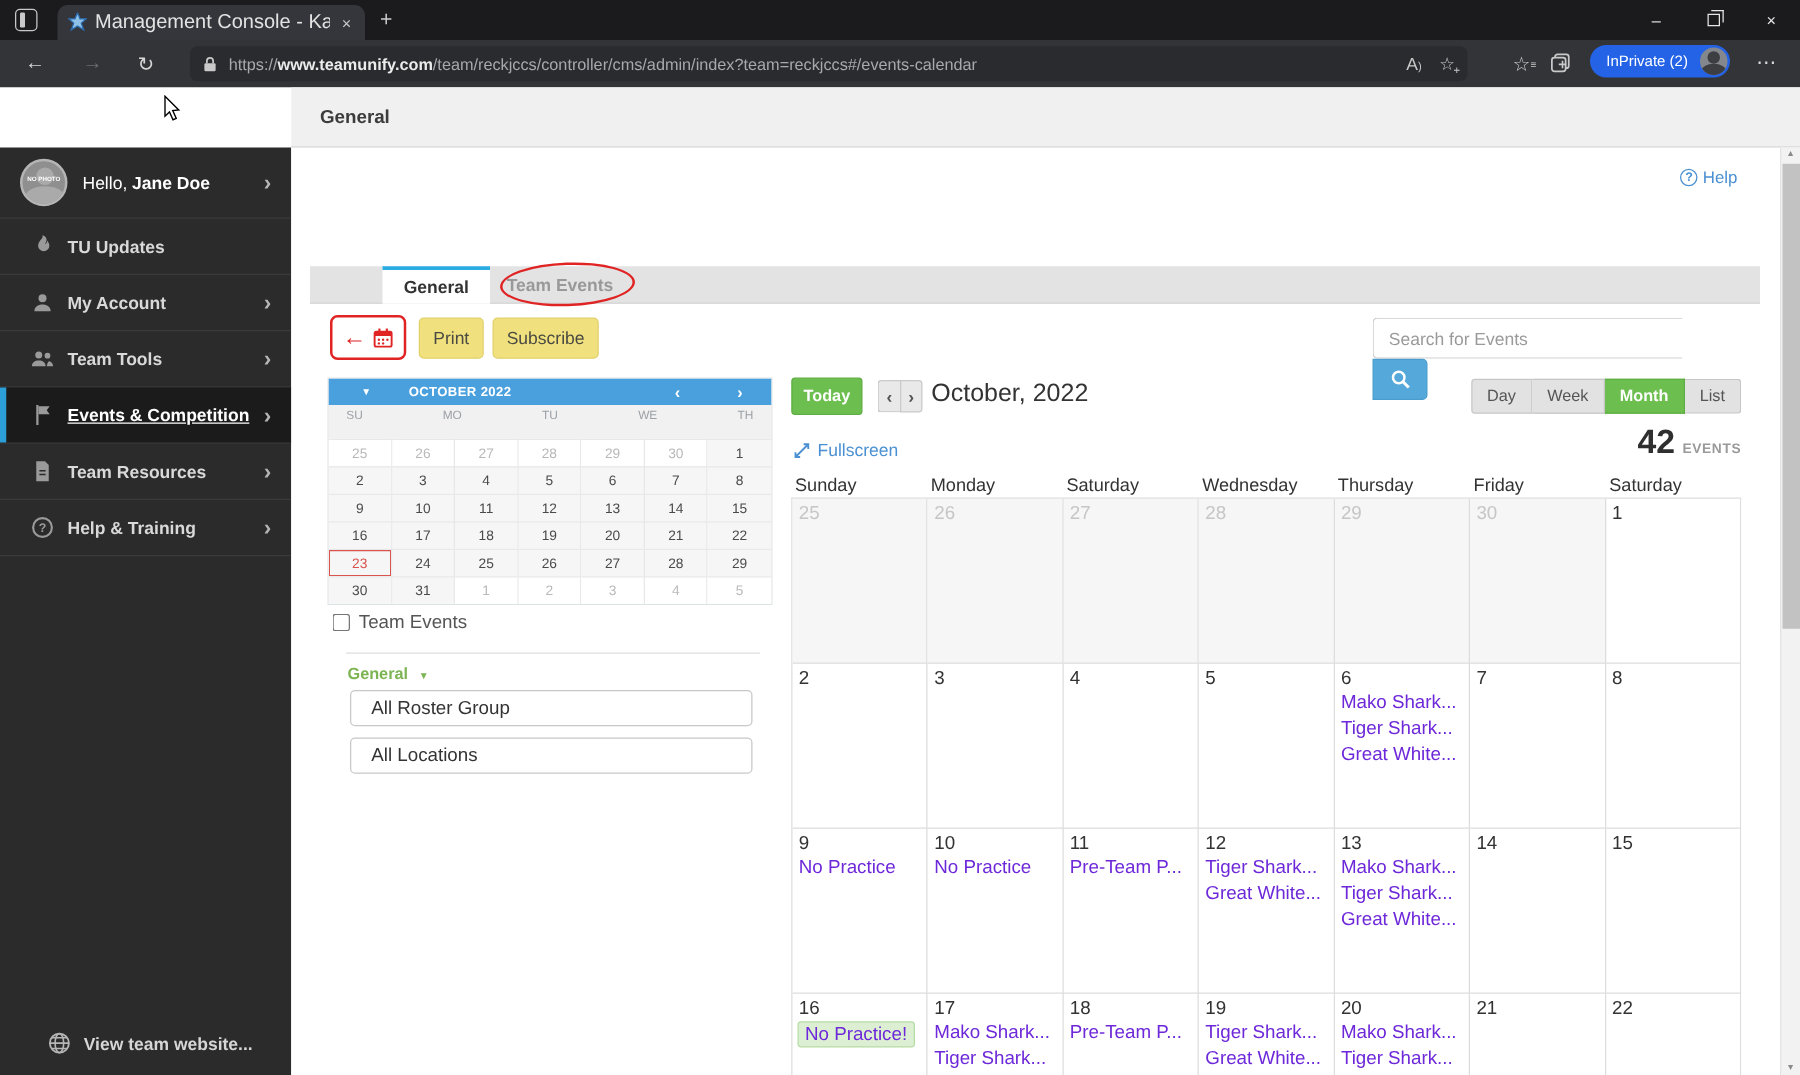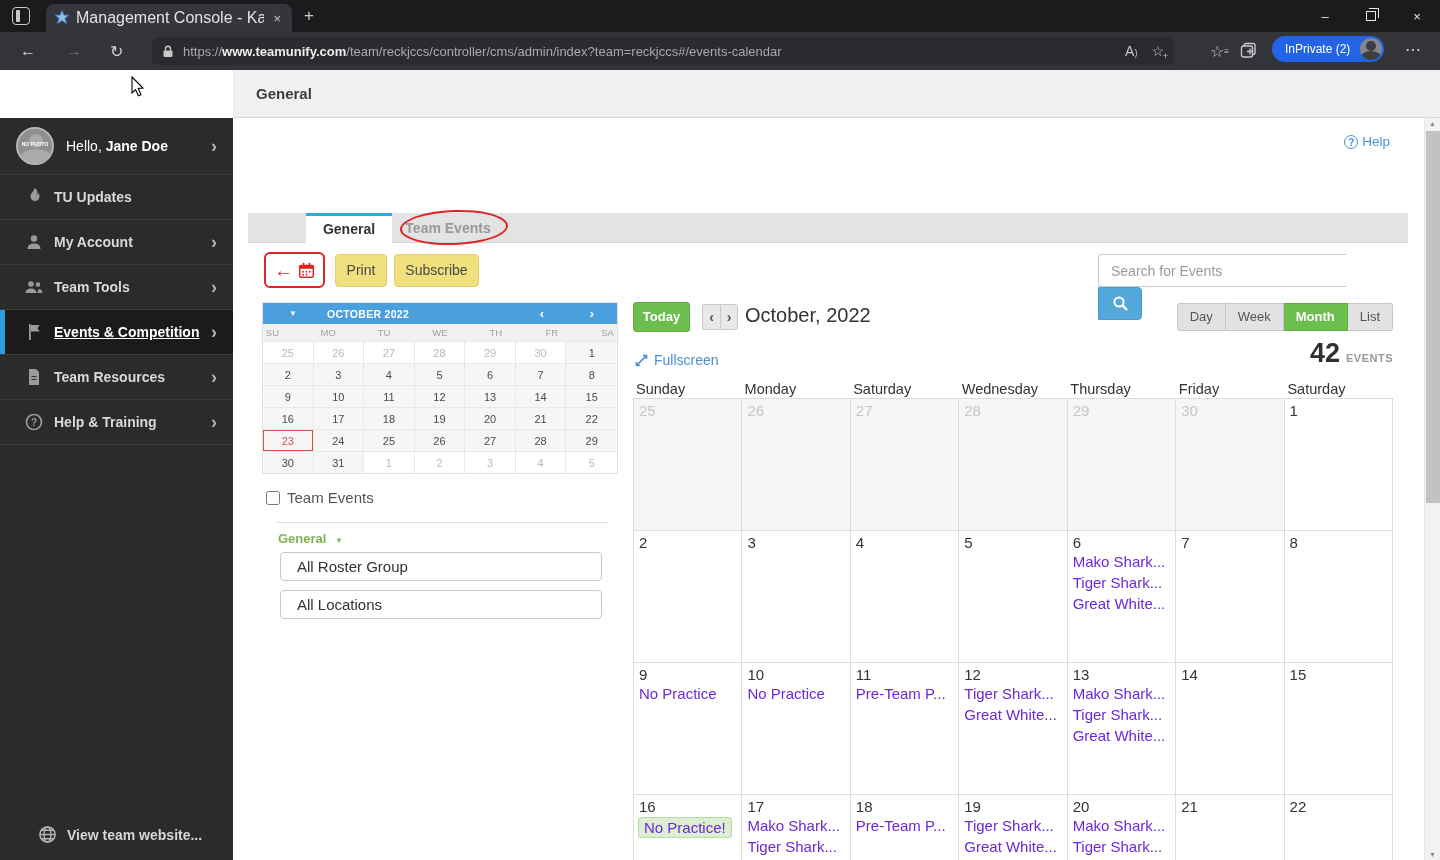--- a/index.html
+++ b/index.html
@@ -92,21 +92,21 @@
   #search-input::placeholder { color:#9a9a9a; }
   #search-btn { width:44px; height:33px; background:#55a9da; border:1px solid #4a9ccd; border-radius:0 4px 4px 0;
                 display:flex; align-items:center; justify-content:center; }
 
   
   #minical { left:29px; top:232px; width:356px; border:1px solid #dfe3e6; }
   #mc-head { height:21px; background:#4aa0dc; color:#fff; display:flex; align-items:center; }
   #mc-head .car { font-size:8px; margin-left:26px; }
   #mc-head .mt { font-size:10.5px; font-weight:bold; letter-spacing:.3px; margin-left:30px; flex:1; }
   #mc-head .nav { font-size:13px; font-weight:bold; width:50px; text-align:center; }
-  #minical-days { display:grid; grid-template-columns:repeat(7,1fr); background:#f1f1f1; height:17px;gap:37px; }
+  #minical-days { display:grid; grid-template-columns:repeat(5,1fr); background:#f1f1f1; height:27px;gap:37px; }
   #minical-days span { font-size:9.5px; color:#9ba1a7; text-align:center; line-height:17px; }
   #minical-grid { display:grid; grid-template-columns:repeat(7,1fr); }
   .mc-cell { height:22px; background:#f6f6f6; border-right:1px solid #e8e8e8; border-top:1px solid #e8e8e8;
              font-size:11px; color:#4a4a4a; text-align:center; line-height:22px; }
   .mc-cell:nth-child(7n) { border-right:none; }
   .mc-cell.o { background:#fff; color:#b9b9b9; }
   .mc-cell.sel { color:#d9534f; box-shadow:inset 0 0 0 1px #d9534f; }
 
   #cb-row { left:33px; top:419px; display:flex; align-items:center; }
   #cb-row input { width:14px; height:14px; }

